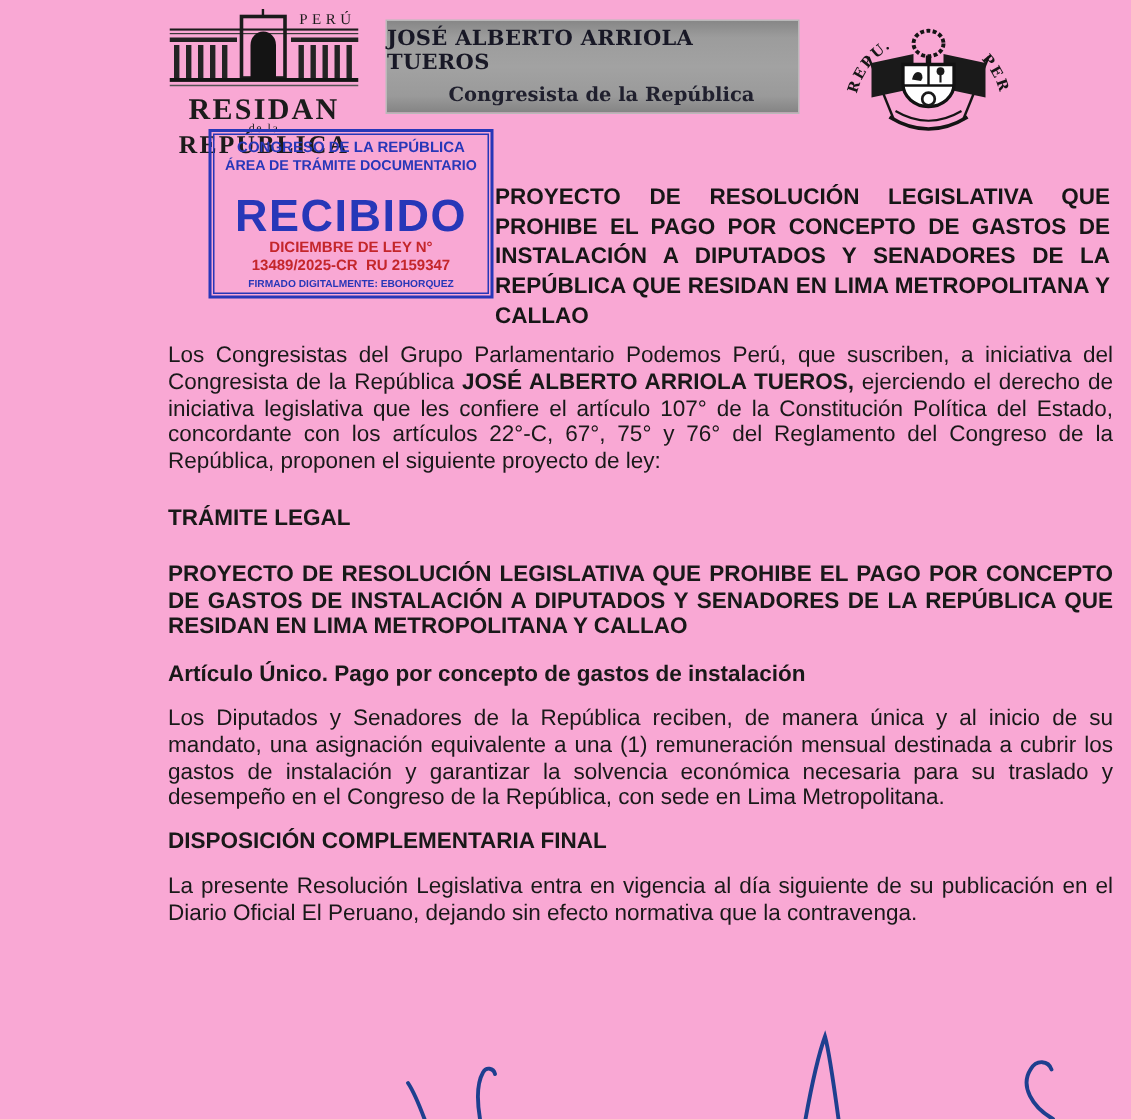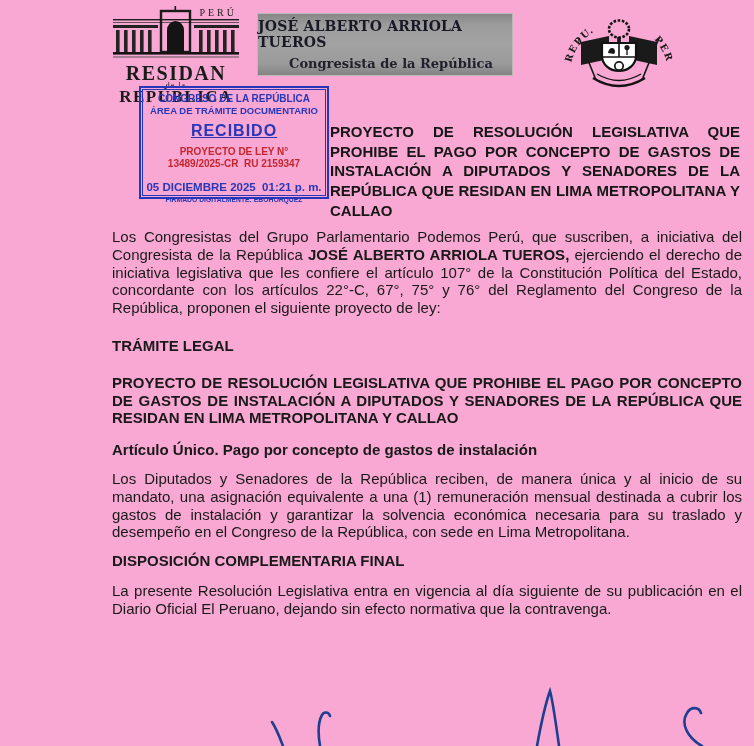--- a/index.html
+++ b/index.html
@@ -7,39 +7,39 @@
        font-family:"Liberation Sans",sans-serif;color:#1c1c1c;position:relative;}
   .page{position:absolute;inset:0;background:#f9a8d4;}
 
   
   .logo{position:absolute;left:112px;top:6px;width:128px;text-align:center;color:#1b1b1b;}
   .logo svg{display:block;margin:0 auto;}
   .logo-congreso{font-family:"Liberation Serif",serif;font-size:20px;letter-spacing:1.5px;font-weight:600;line-height:18px;}
   .logo-dela{font-family:"Liberation Serif",serif;font-size:8px;line-height:7px;letter-spacing:1px;}
   .logo-republica{font-family:"Liberation Serif",serif;font-size:17px;letter-spacing:1.5px;font-weight:700;line-height:16px;}
 
-  .banner{position:absolute;left:257px;top:13px;width:256px;height:63px;
+  .banner{position:absolute;left:257px;top:13px;width:276px;height:63px;
           background:linear-gradient(180deg,#878787 0%,#9c9c9c 18%,#a2a2a2 50%,#9a9a9a 82%,#848484 100%);
           border:1px solid #b9b9b9;box-sizing:border-box;
           display:flex;flex-direction:column;justify-content:center;align-items:center;gap:6px;}
   .banner-name{font-family:"DejaVu Serif","Liberation Serif",serif;font-weight:700;font-size:14px;color:#181826;letter-spacing:.2px;}
   .banner-role{font-family:"DejaVu Serif","Liberation Serif",serif;font-weight:700;font-size:13px;color:#20202e;margin-left:12px;}
 
   .seal{position:absolute;left:563px;top:0px;width:112px;height:96px;}
 
   
   .stamp{position:absolute;left:139px;top:86px;width:190px;height:113px;
          border:2px solid var(--stamp-blue,#2737b8);box-sizing:border-box;background:transparent;z-index:5;}
   .stamp-inner{position:absolute;inset:1px;border:1.5px solid var(--stamp-blue,#2737b8);
          display:flex;flex-direction:column;align-items:center;text-align:center;padding-top:3px;}
   .st-blue{color:var(--stamp-blue,#2737b8);}
   .st-red{color:var(--stamp-red,#c4262b);}
   .st-org{font-size:10px;font-weight:700;line-height:12px;}
   .st-area{font-size:9.5px;font-weight:700;line-height:11px;}
-  .st-recibido{font-size:16px;font-weight:800;letter-spacing:1px;line-height:26px;margin-top:2px;text-decoration:underline;}
+  .st-recibido{font-size:30px;font-weight:800;letter-spacing:1px;line-height:26px;margin-top:16px;}
   .st-doctype{font-size:10px;font-weight:600;line-height:12px;margin-top:2px;}
   .st-docnum{font-size:10px;font-weight:600;line-height:12px;}
   .st-date{font-size:11.5px;font-weight:800;line-height:13px;margin-top:11px;}
   .st-signed{font-size:6.8px;font-weight:600;line-height:9px;margin-top:1px;}
   .pre{white-space:pre;}
 
   
   .title-block{position:absolute;left:330px;top:122px;width:410px;
                font-size:15px;font-weight:700;line-height:19.7px;text-align:justify;color:#161616;}
 
@@ -127,23 +127,22 @@
       <path d="M30,78 Q56,94 82,78" fill="none" stroke="#141414" stroke-width="2.4"></path>
       <path d="M34,74 Q56,87 78,74" fill="none" stroke="#141414" stroke-width="1.4"></path>
     </svg>
   </div>
 
   <div class="stamp">
     <div class="stamp-inner">
       <div class="st-org st-blue">CONGRESO DE LA REPÚBLICA</div>
       <div class="st-area st-blue">ÁREA DE TRÁMITE DOCUMENTARIO</div>
       <div class="st-recibido st-blue">RECIBIDO</div>
-      <div class="st-doctype st-red">PROYECTO DE LEY N°</div>
+      <div class="st-doctype st-red">DICIEMBRE DE LEY N°</div>
       <div class="st-docnum st-red pre">13489/2025-CR  RU 2159347</div>
-      <div class="st-date st-blue pre">05 DICIEMBRE 2025  01:21 p. m.</div>
       <div class="st-signed st-blue">FIRMADO DIGITALMENTE: EBOHORQUEZ</div>
     </div>
   </div>
 
   <div class="title-block">PROYECTO DE RESOLUCIÓN LEGISLATIVA QUE PROHIBE EL PAGO POR CONCEPTO DE GASTOS DE INSTALACIÓN A DIPUTADOS Y SENADORES DE LA REPÚBLICA QUE RESIDAN EN LIMA METROPOLITANA Y CALLAO</div>
 
   <div class="body-col">
     <p><span>Los Congresistas del Grupo Parlamentario Podemos Perú, que suscriben, a iniciativa del Congresista de la República </span><b>JOSÉ ALBERTO ARRIOLA TUEROS,</b><span> ejerciendo el derecho de iniciativa legislativa que les confiere el artículo 107° de la Constitución Política del Estado, concordante con los artículos 22°-C, 67°, 75° y 76° del Reglamento del Congreso de la República, proponen el siguiente proyecto de ley:</span></p>
 
     <p class="h-center mt-formula">TRÁMITE LEGAL</p>

